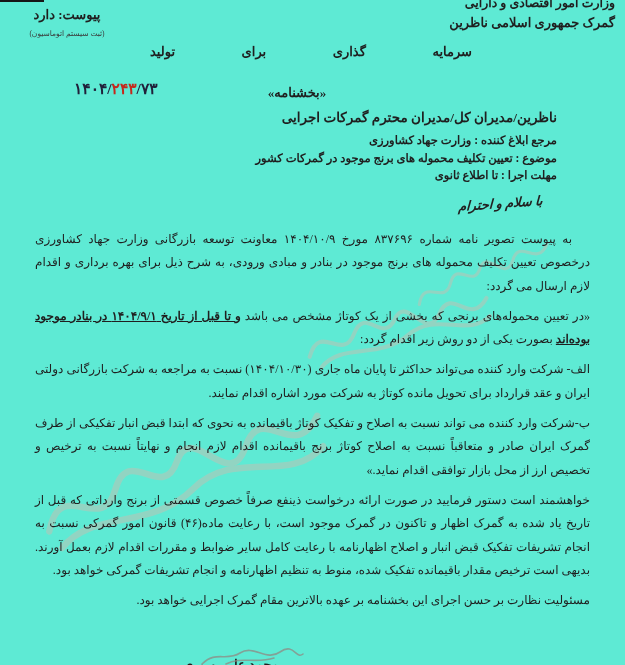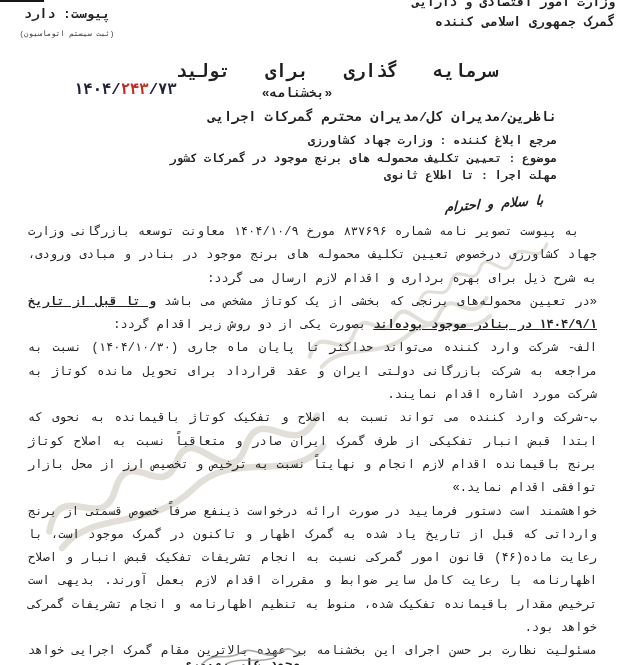--- a/index.html
+++ b/index.html
@@ -1,38 +1,38 @@
 <!DOCTYPE html>
 <html lang="fa" dir="rtl"><head>
 <meta charset="utf-8">
 <style>
   html,body{margin:0;padding:0;background:#e8e8e8;}
   .page{
     position:relative;
     width:625px;height:665px;
     margin:0 auto;
-    background:#ffffff;
+    background:#5eead4;
     overflow:hidden;
-    font-family:Liberation Mono, monospace;
+    font-family:Liberation Serif, serif;
     color:#1f1f1f;
     direction:rtl;
   }
   
   .edge-artifact{position:absolute;left:0;top:0;width:44px;height:2px;background:#161616;}
   .letterhead-right{position:absolute;top:-7px;right:10px;text-align:right;font-weight:bold;}
   .letterhead-right .lh-line1{font-size:12.5px;line-height:20px;letter-spacing:.3px;}
   .letterhead-right .lh-line2{font-size:13px;line-height:20px;letter-spacing:.3px;}
   .attach-block{position:absolute;top:6px;right:498px;width:120px;text-align:center;}
   .attach-line{font-weight:bold;font-size:13px;line-height:17px;white-space:nowrap;}
   .automation-note{font-size:7.5px;color:#3a3a3a;margin-top:6px;white-space:nowrap;text-align:center;}
   .slogan{
-    position:absolute;top:60px;left:150px;width:322px;
-    font-size:18px;font-weight:bold;letter-spacing:1px;
+    position:absolute;top:44px;left:150px;width:322px;
+    font-size:13px;font-weight:bold;letter-spacing:1px;
     direction:rtl;text-align:justify;text-align-last:justify;
-    white-space:nowrap;word-spacing:14px;margin-left:26px;
+    white-space:nowrap;word-spacing:14px;
   }
   .doc-number{
     position:absolute;top:80px;left:74px;
     direction:ltr;font-size:15.5px;font-weight:bold;
     letter-spacing:.5px;color:#20203a;white-space:nowrap;
   }
   .doc-number .red-part{color:#c5281c;margin-top:40px;}
   .doc-type{
     position:absolute;top:85px;left:252px;width:90px;
     text-align:center;font-size:13px;font-weight:bold;
@@ -47,21 +47,21 @@
     font-size:13px;font-weight:bold;font-style:italic;
     transform:rotate(-4deg) skewX(-6deg);
     letter-spacing:.5px;color:#222;
   }
   
   .body-text{
     position:absolute;top:221px;right:28px;left:28px;
     text-align:justify;font-size:12px;line-height:23.3px;
     letter-spacing:0;
   }
-  .body-text p{margin:0;}
+  .body-text p{margin:7px;}
   .p-indent{text-indent:18px;}
   .em-seg{font-weight:bold;text-decoration:underline;}
   
   .signature-block{
     position:absolute;top:621px;left:183px;width:165px;
     text-align:left;font-weight:bold;font-size:13px;line-height:15px;margin-top:36px;
   }
   .sig-squiggle{position:absolute;top:648px;left:196px;opacity:.75;}
   
   .wm{position:absolute;opacity:.5;pointer-events:none;}
@@ -73,21 +73,21 @@
 </style>
 </head>
 <body>
 
 <div class="page">
 
   <div class="edge-artifact"></div>
 
   <div class="letterhead-right">
     <div class="lh-line1">وزارت امور اقتصادی و دارایی</div>
-    <div class="lh-line2">گمرک جمهوری اسلامی کننده</div>
+    <div class="lh-line2">گمرک جمهوری اسلامی ناظرین</div>
   </div>
 
   <div class="attach-block">
     <div class="attach-line">پیوست: دارد</div>
     <div class="automation-note">(ثبت سیستم اتوماسیون)</div>
   </div>
 
   <div class="slogan">سرمایه گذاری برای تولید</div>
 
   <div class="doc-number"><span>۱۴۰۴/</span><span class="red-part">۲۴۳</span><span>/۷۳</span></div>

